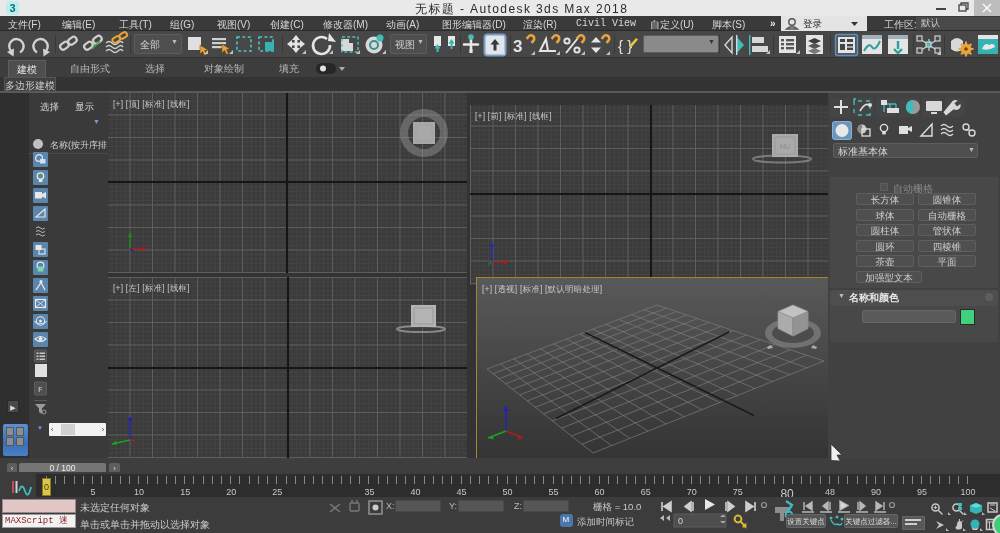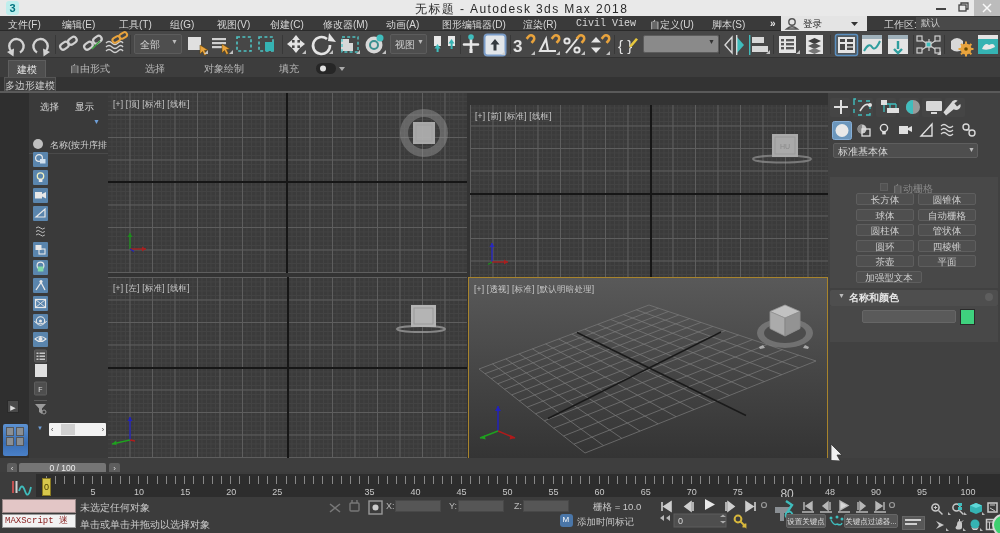--- a/index.html
+++ b/index.html
@@ -453,21 +453,21 @@
           <path d="M22 163 L22 140" stroke="#2222bb"></path>
             <path d="M22 140 l-2.5 4 l5 0 z" fill="#2222bb" stroke="none"></path>
           <path d="M22 163 L4 167" stroke="#1fa11f"></path>
             <path d="M4 167 l4.6 1 l-0.6 -4.6 z" fill="#1fa11f" stroke="none"></path>
           <path d="M22 163 l5 1" stroke="#b01b1b"></path>
         </g>
       </svg>
       <div class="vplabel">[+] [左] [标准] [线框]</div>
     </div>
 
-    <div class="vp" style="left:360px;top:184px;width:360px;height:207px;background:linear-gradient(#595959,#464646 45%,#2f2f2f);border:1px solid #a8842c;">
+    <div class="vp" style="left:368px;top:184px;width:360px;height:207px;background:linear-gradient(#595959,#464646 45%,#2f2f2f);border:1px solid #a8842c;">
       <svg width="358" height="183" style="position:absolute;left:0;top:0">
         <path d="M10.0 91.0L116.0 175.0M10.0 91.0L180.0 27.0M23.4 85.9L134.5 167.6M16.0 95.7L189.5 30.2M36.8 80.9L152.8 160.3M22.2 100.7L199.4 33.5M50.1 75.9L171.0 153.1M28.7 105.8L209.7 37.0M63.4 70.9L189.1 145.9M35.5 111.2L220.6 40.6M76.6 65.9L207.1 138.7M42.7 116.9L231.9 44.4M89.7 61.0L225.0 131.6M50.2 122.9L243.9 48.4M102.8 56.1L242.8 124.5M58.2 129.2L256.4 52.6M115.8 51.2L260.4 117.5M66.5 135.8L269.5 57.0M128.8 46.3L277.9 110.5M75.3 142.8L283.4 61.7M141.7 41.4L295.4 103.6M84.6 150.1L298.0 66.6M154.5 36.6L312.7 96.7M94.5 158.0L313.4 71.7M167.3 31.8L329.9 89.8M104.9 166.2L329.7 77.2M180.0 27.0L347.0 83.0M116.0 175.0L347.0 83.0" fill="none" stroke="#797979" stroke-width="0.9" opacity="0.82"></path>
         <path d="M79 140.5L252 54M108 54.5L277 137.5" fill="none" stroke="#1a1a1a" stroke-width="1.4"></path>
 
         <ellipse cx="316" cy="55" rx="28" ry="15" fill="rgba(160,160,160,0.45)"></ellipse>
         <ellipse cx="316" cy="55" rx="21" ry="10" fill="rgba(45,45,45,0.55)"></ellipse>
         <path d="M290 69 l4 -2 l2 3 l-5 1 z M340 69 l-4 -2 l-2 3 l5 1 z" fill="#c0c0c0" opacity="0.8"></path>
         <g stroke="#8a8a8a" stroke-width="0.6">
           <path d="M316 27 l15 6.5 l0 17 l-15 7.5 l-15 -7.5 l0 -17 z" fill="#a8a8a8"></path>
           <path d="M301 33.5 l15 -6.5 l15 6.5 l-15 6.5 z" fill="#c2c2c2"></path>

